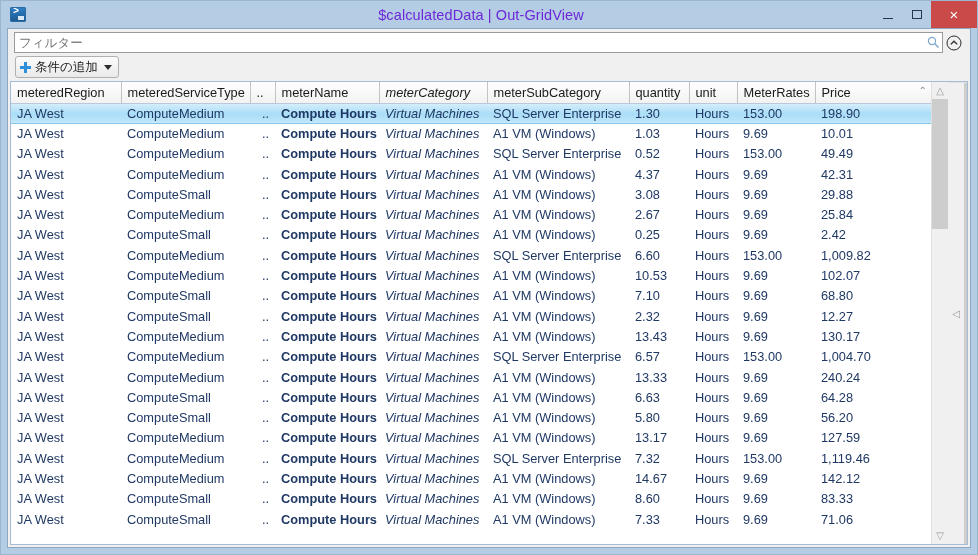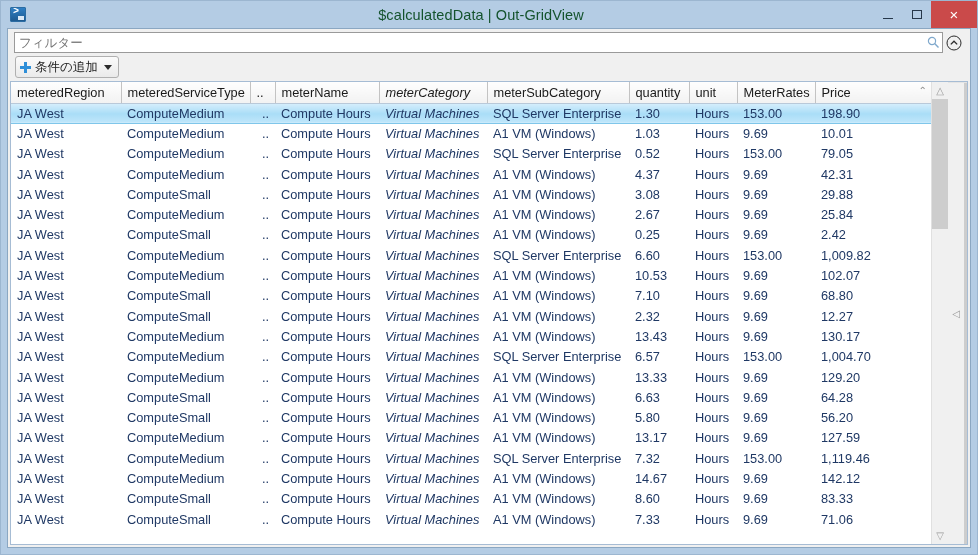--- a/index.html
+++ b/index.html
@@ -51,21 +51,21 @@
     position: absolute;
     right: 1px; bottom: 1px;
     width: 6px; height: 4px;
     background: #dbe9f6;
   }
   #window-title {
     position: absolute;
     left: 0; right: 16px;
     text-align: center;
     font-size: 14.5px;
-    color: #14532d;
+    color: #6d28d9;
     letter-spacing: 0.1px;
     pointer-events: none;
   }
   .caption-btns {
     margin-left: auto;
     display: flex;
     height: 27px;
     align-items: stretch;
   }
   .capbtn {
@@ -250,21 +250,21 @@
     background: linear-gradient(#d6eefc, #a9ddf7 55%, #bfe6fa);
     border-top: 1px solid #7fc6ea;
     border-bottom: 1px solid #7fc6ea;
   }
   td.narrow { text-align: center; padding-left: 0; color: #5a6b8c; }
 
   
   .c0 { width: 110px; }
   .c1 { width: 129px; }
   .c2 { width: 25px; }
-  .c3 { width: 104px; }
+  .c3 { width: 104px; font-weight: bold; }
   .c4 { width: 108px; font-style: italic; }
   .c5 { width: 142px; }
   .c6 { width: 60px; }
   .c7 { width: 48px; }
   .c8 { width: 78px; }
   .c9 { width: 116px; margin-top: 20px; }
 
   
   #vscroll {
     flex: 0 0 17px;
@@ -420,21 +420,21 @@
                 <tr>
                   <td class="c0">JA West</td>
                   <td class="c1">ComputeMedium</td>
                   <td class="c2 narrow">..</td>
                   <td class="c3">Compute Hours</td>
                   <td class="c4">Virtual Machines</td>
                   <td class="c5">SQL Server Enterprise</td>
                   <td class="c6">0.52</td>
                   <td class="c7">Hours</td>
                   <td class="c8">153.00</td>
-                  <td class="c9">79.05</td>
+                  <td class="c9">49.49</td>
                 </tr>
                 <tr>
                   <td class="c0">JA West</td>
                   <td class="c1">ComputeMedium</td>
                   <td class="c2 narrow">..</td>
                   <td class="c3">Compute Hours</td>
                   <td class="c4">Virtual Machines</td>
                   <td class="c5">A1 VM (Windows)</td>
                   <td class="c6">4.37</td>
                   <td class="c7">Hours</td>
@@ -552,21 +552,21 @@
                 <tr>
                   <td class="c0">JA West</td>
                   <td class="c1">ComputeMedium</td>
                   <td class="c2 narrow">..</td>
                   <td class="c3">Compute Hours</td>
                   <td class="c4">Virtual Machines</td>
                   <td class="c5">A1 VM (Windows)</td>
                   <td class="c6">13.33</td>
                   <td class="c7">Hours</td>
                   <td class="c8">9.69</td>
-                  <td class="c9">129.20</td>
+                  <td class="c9">240.24</td>
                 </tr>
                 <tr>
                   <td class="c0">JA West</td>
                   <td class="c1">ComputeSmall</td>
                   <td class="c2 narrow">..</td>
                   <td class="c3">Compute Hours</td>
                   <td class="c4">Virtual Machines</td>
                   <td class="c5">A1 VM (Windows)</td>
                   <td class="c6">6.63</td>
                   <td class="c7">Hours</td>

